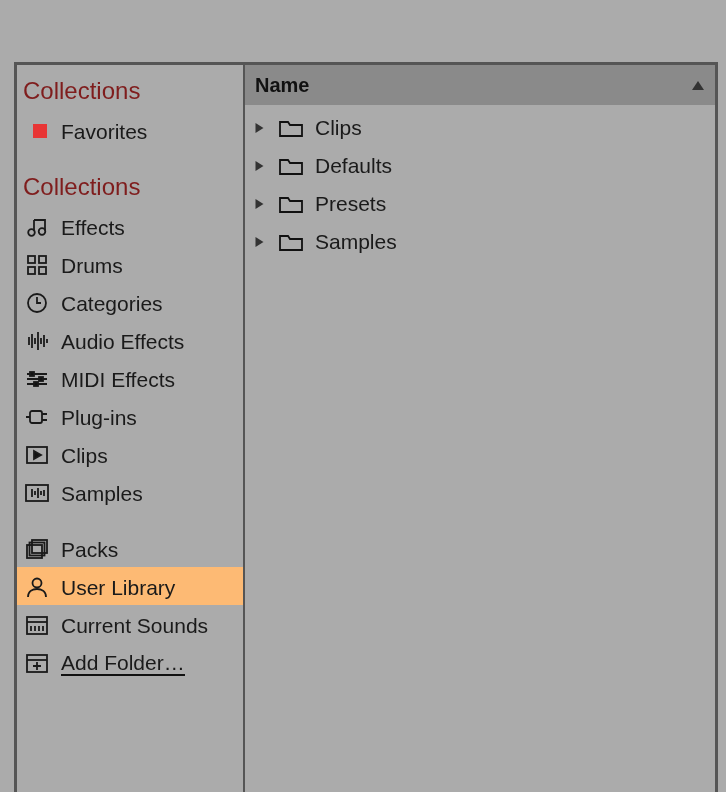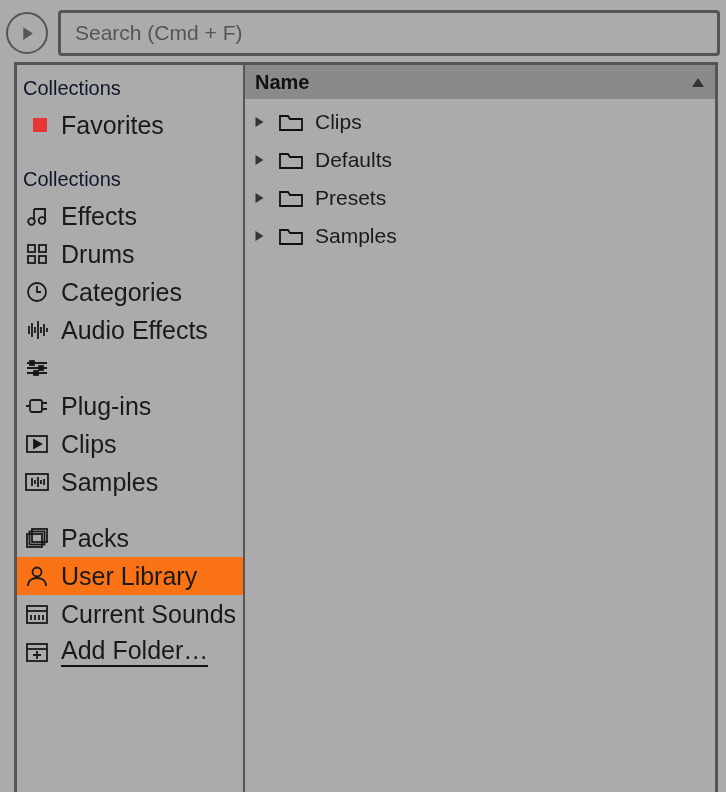--- a/index.html
+++ b/index.html
@@ -49,56 +49,56 @@
     border-bottom: none;
     background: #ababab;
   }
   .sidebar {
     width: 228px;
     border-right: 2px solid #555;
     padding-top: 6px;
     overflow: hidden;
   }
   .section-header {
-    font-size: 20px;
-    color: #0f172a;
+    font-size: 24px;
+    color: #7f1d1d;
     font-weight: 500;
     padding: 6px 6px 6px 6px;
   }
   .sb-item {
     display: flex;
-    align-items: center;
+    align-items: flex-end;
     gap: 10px;
     padding: 5px 0 5px 6px;
     height: 38px;
-    font-size: 25px;
+    font-size: 21px;
     color: #1a1a1a;
     cursor: default;
   }
   .sb-item.selected {
-    background: #f97316;
+    background: #fdba74;
   }
   .sb-icon {
     width: 28px; height: 26px;
     display: flex; align-items: center; justify-content: center;
     flex: 0 0 28px;
   }
   .sb-icon svg { stroke: #1a1a1a; }
   .fav-swatch {
     width: 14px; height: 14px;
     background: #e83535;
     margin-left: 6px;
   }
   .content {
     flex: 1;
     display: flex;
     flex-direction: column;
   }
   .col-header {
-    height: 34px;
+    height: 40px;
     background: #8a8a8a;
     display: flex;
     align-items: center;
     padding: 0 10px;
     font-size: 20px;
     font-weight: 600;
     color: #111;
     justify-content: space-between;
   }
   .rows {
@@ -121,30 +121,20 @@
     width: 28px; height: 24px;
     display: flex; align-items: center; justify-content: center;
   }
   .underlined { border-bottom: 2px solid #111; display: inline-block; line-height: 1.1; padding-bottom: 0;}
   .spacer { height: 18px; }
 </style>
 </head>
 <body>
 
 <div class="app">
-  <div class="topbar">
-    <div class="play-ctl">
-      <svg width="17" height="17" viewBox="0 0 16 16">
-          <path d="M4 2 L13 8 L4 14 Z" fill="#555"></path>
-        </svg>
-    </div>
-    <div class="search-box">
-      <span>Search (Cmd + F)</span>
-    </div>
-  </div>
 
   <div class="main">
     <div class="sidebar">
 
       <div class="section-header">Collections</div>
       <div class="sb-item">
         <div class="sb-icon">
             <div class="fav-swatch"></div>
           </div>
         <span>Favorites</span>
@@ -194,20 +184,21 @@
           </div>
           <div class="sb-item">
             <div class="sb-icon">
               <svg width="24" height="20" viewBox="0 0 24 20" fill="none" stroke="#111" stroke-width="1.8">
                 <path d="M2 5 L22 5 M2 10 L22 10 M2 15 L22 15"></path>
                 <rect x="5" y="3" width="4" height="4" fill="#111"></rect>
                 <rect x="14" y="8" width="4" height="4" fill="#111"></rect>
                 <rect x="9" y="13" width="4" height="4" fill="#111"></rect>
               </svg>
             </div>
+            <span>MIDI Effects</span>
           </div>
           <div class="sb-item">
             <div class="sb-icon">
               <svg width="26" height="20" viewBox="0 0 26 20" fill="none" stroke="#111" stroke-width="1.8">
                 <rect x="6" y="4" width="12" height="12" rx="2"></rect>
                 <path d="M2 10 L6 10 M18 7 L23 7 M18 13 L23 13"></path>
               </svg>
             </div>
             <span>Plug-ins</span>
           </div>

